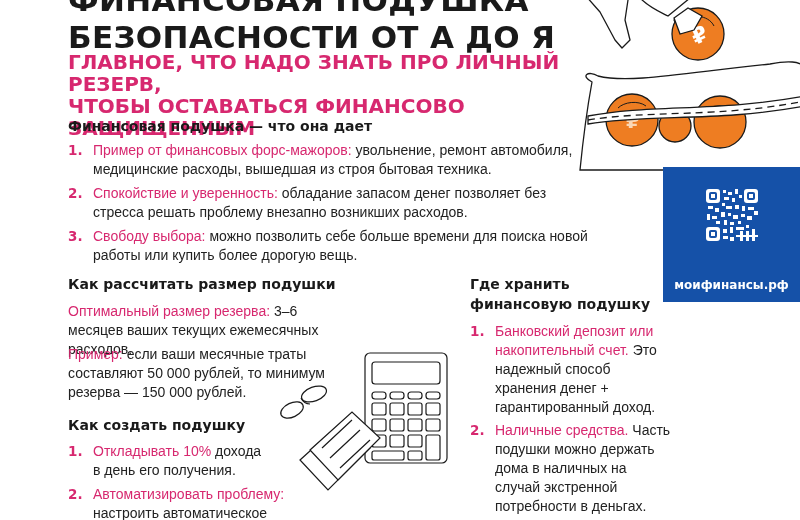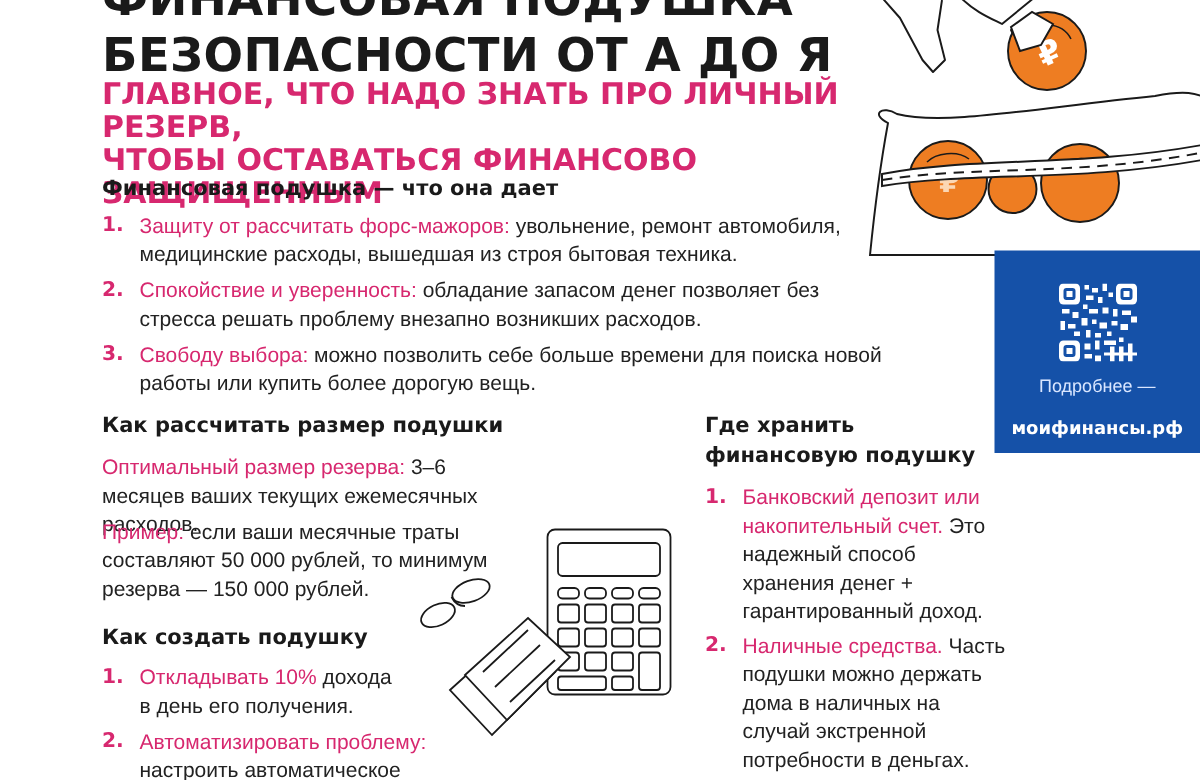--- a/index.html
+++ b/index.html
@@ -44,21 +44,21 @@
 </div>
 <div class="subtitle">
   <div>Главное, что надо знать про личный резерв,</div>
   <div>чтобы оставаться финансово защищенным</div>
 </div>
 
 <div class="h" style="left:68px; top:116px;">Финансовая подушка — что она дает</div>
 <ol class="list" style="left:68px; top:141px; width:530px;">
   <li>
     <span class="num">1.</span>
-    <span class="pink">Защиту от рассчитать форс-мажоров:</span><span> увольнение, ремонт автомобиля, медицинские расходы, вышедшая из строя бытовая техника.</span>
+    <span class="pink">Пример от финансовых форс-мажоров:</span><span> увольнение, ремонт автомобиля, медицинские расходы, вышедшая из строя бытовая техника.</span>
   </li>
   <li>
     <span class="num">2.</span>
     <span class="pink">Спокойствие и уверенность:</span><span> обладание запасом денег позволяет без стресса решать проблему внезапно возникших расходов.</span>
   </li>
   <li>
     <span class="num">3.</span>
     <span class="pink">Свободу выбора:</span><span> можно позволить себе больше времени для поиска новой работы или купить более дорогую вещь.</span>
   </li>
 </ol>
@@ -170,21 +170,20 @@
         <rect x="40" y="36" width="3" height="3"></rect>
       <rect x="34" y="42" width="3" height="10"></rect>
         <rect x="40" y="42" width="3" height="10"></rect>
         <rect x="46" y="40" width="3" height="12"></rect>
         <rect x="30" y="46" width="22" height="2"></rect>
       <rect x="17" y="47" width="5" height="3"></rect>
         <rect x="24" y="48" width="4" height="4"></rect>
     </g>
   </svg>
   <div class="qr-caption">
-    <div>Подробнее —</div>
   </div>
   <div class="qr-site">моифинансы.рф</div>
 </div>
 
 <svg class="illus" style="left:270px; top:350px;" width="200" height="170" viewBox="0 0 200 170">
   <g fill="#ffffff" stroke="#1a1a1a" stroke-width="1.2">
     <rect x="95" y="3" width="82" height="110" rx="5"></rect>
     <rect x="102" y="12" width="68" height="22" rx="3"></rect>
     <rect x="102" y="42" width="14" height="7" rx="3"></rect>
       <rect x="120" y="42" width="14" height="7" rx="3"></rect>

